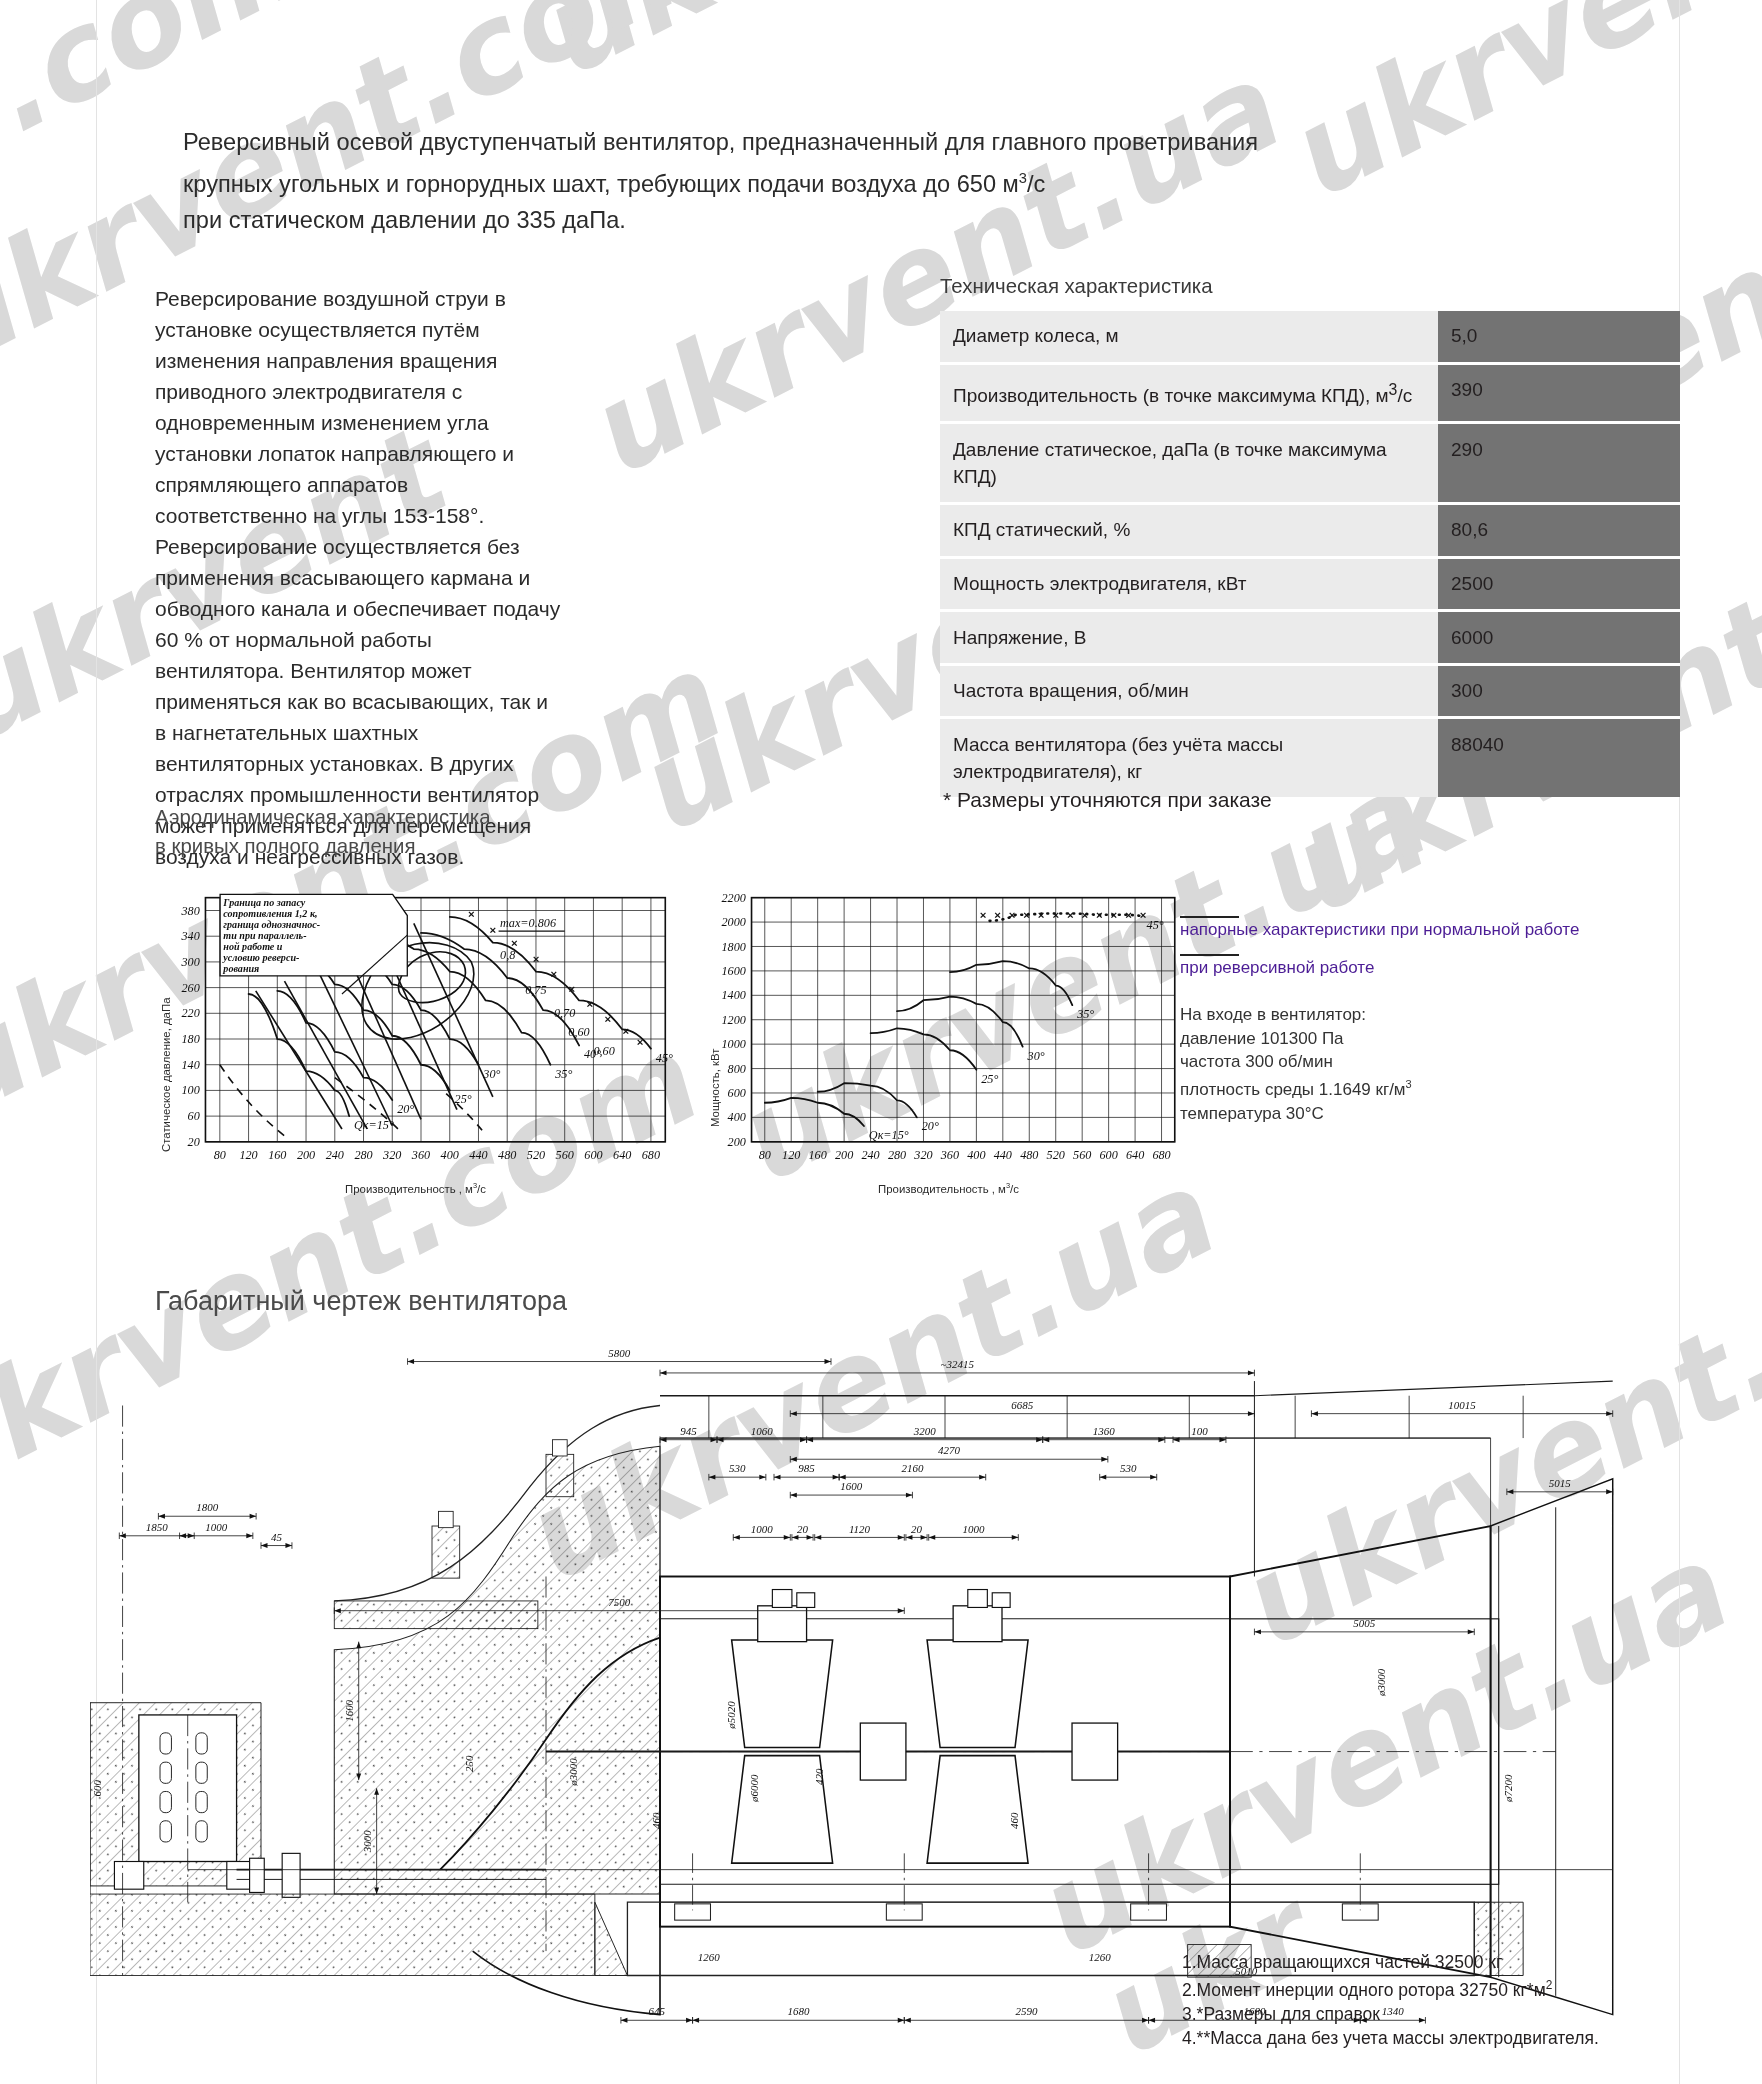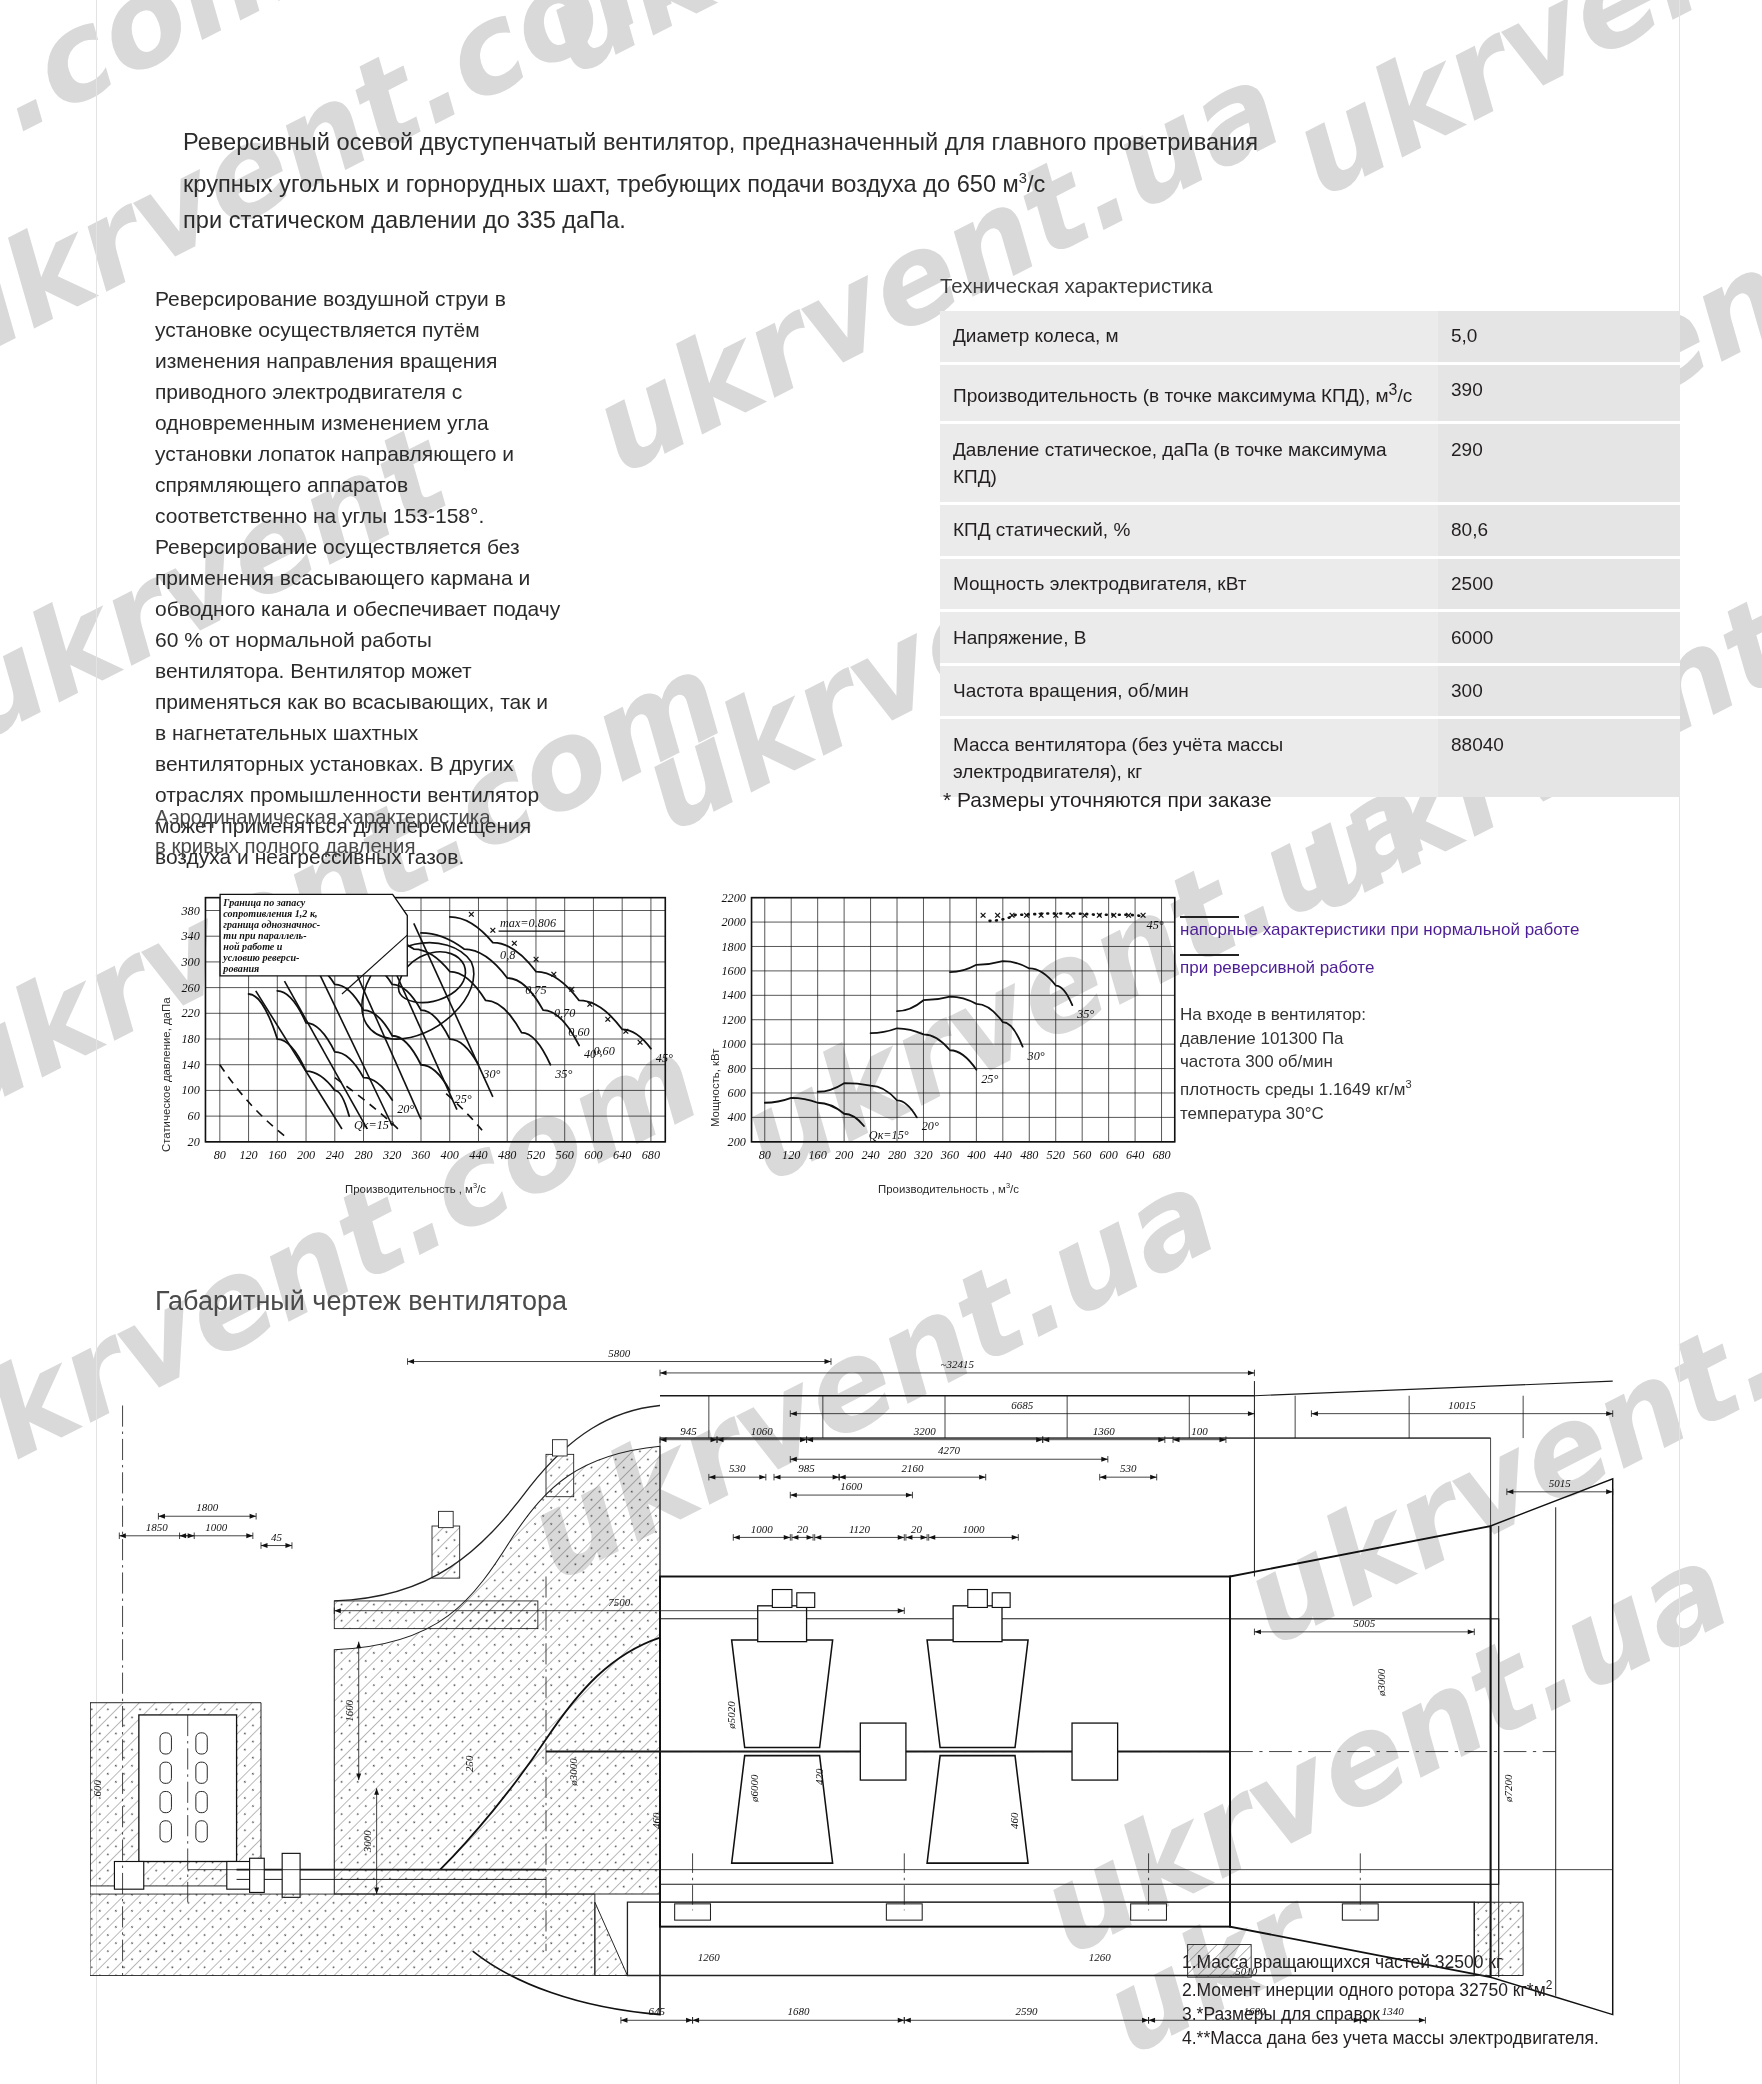--- a/index.html
+++ b/index.html
@@ -49,21 +49,21 @@
   #spec-wrap{position:absolute;left:940px;top:275px;width:688px;}
   #spec-title{font-size:20.4px;color:#3b3b3b;margin-bottom:13px;}
   table#spec{border-collapse:collapse;width:688px;table-layout:fixed;}
   table#spec td{
     vertical-align:top;
     font-size:19px;line-height:27px;color:#231f20;
     padding:11.4px 13px 12.2px 13px;
     margin-top:8px;
   }
   table#spec td.k{background:#ebebeb;width:472px;}
-  table#spec td.v{background:#e5e5e5;width:216px;}
+  table#spec td.v{background:#737373;width:216px;}
   table#spec tr+tr td{border-top:3.3px solid #ffffff;}
 
   #order-note{
     position:absolute;left:943px;top:788px;
     font-size:21px;color:#231f20;
   }
 
   
   #chart-head{
     position:absolute;left:155px;top:803px;

